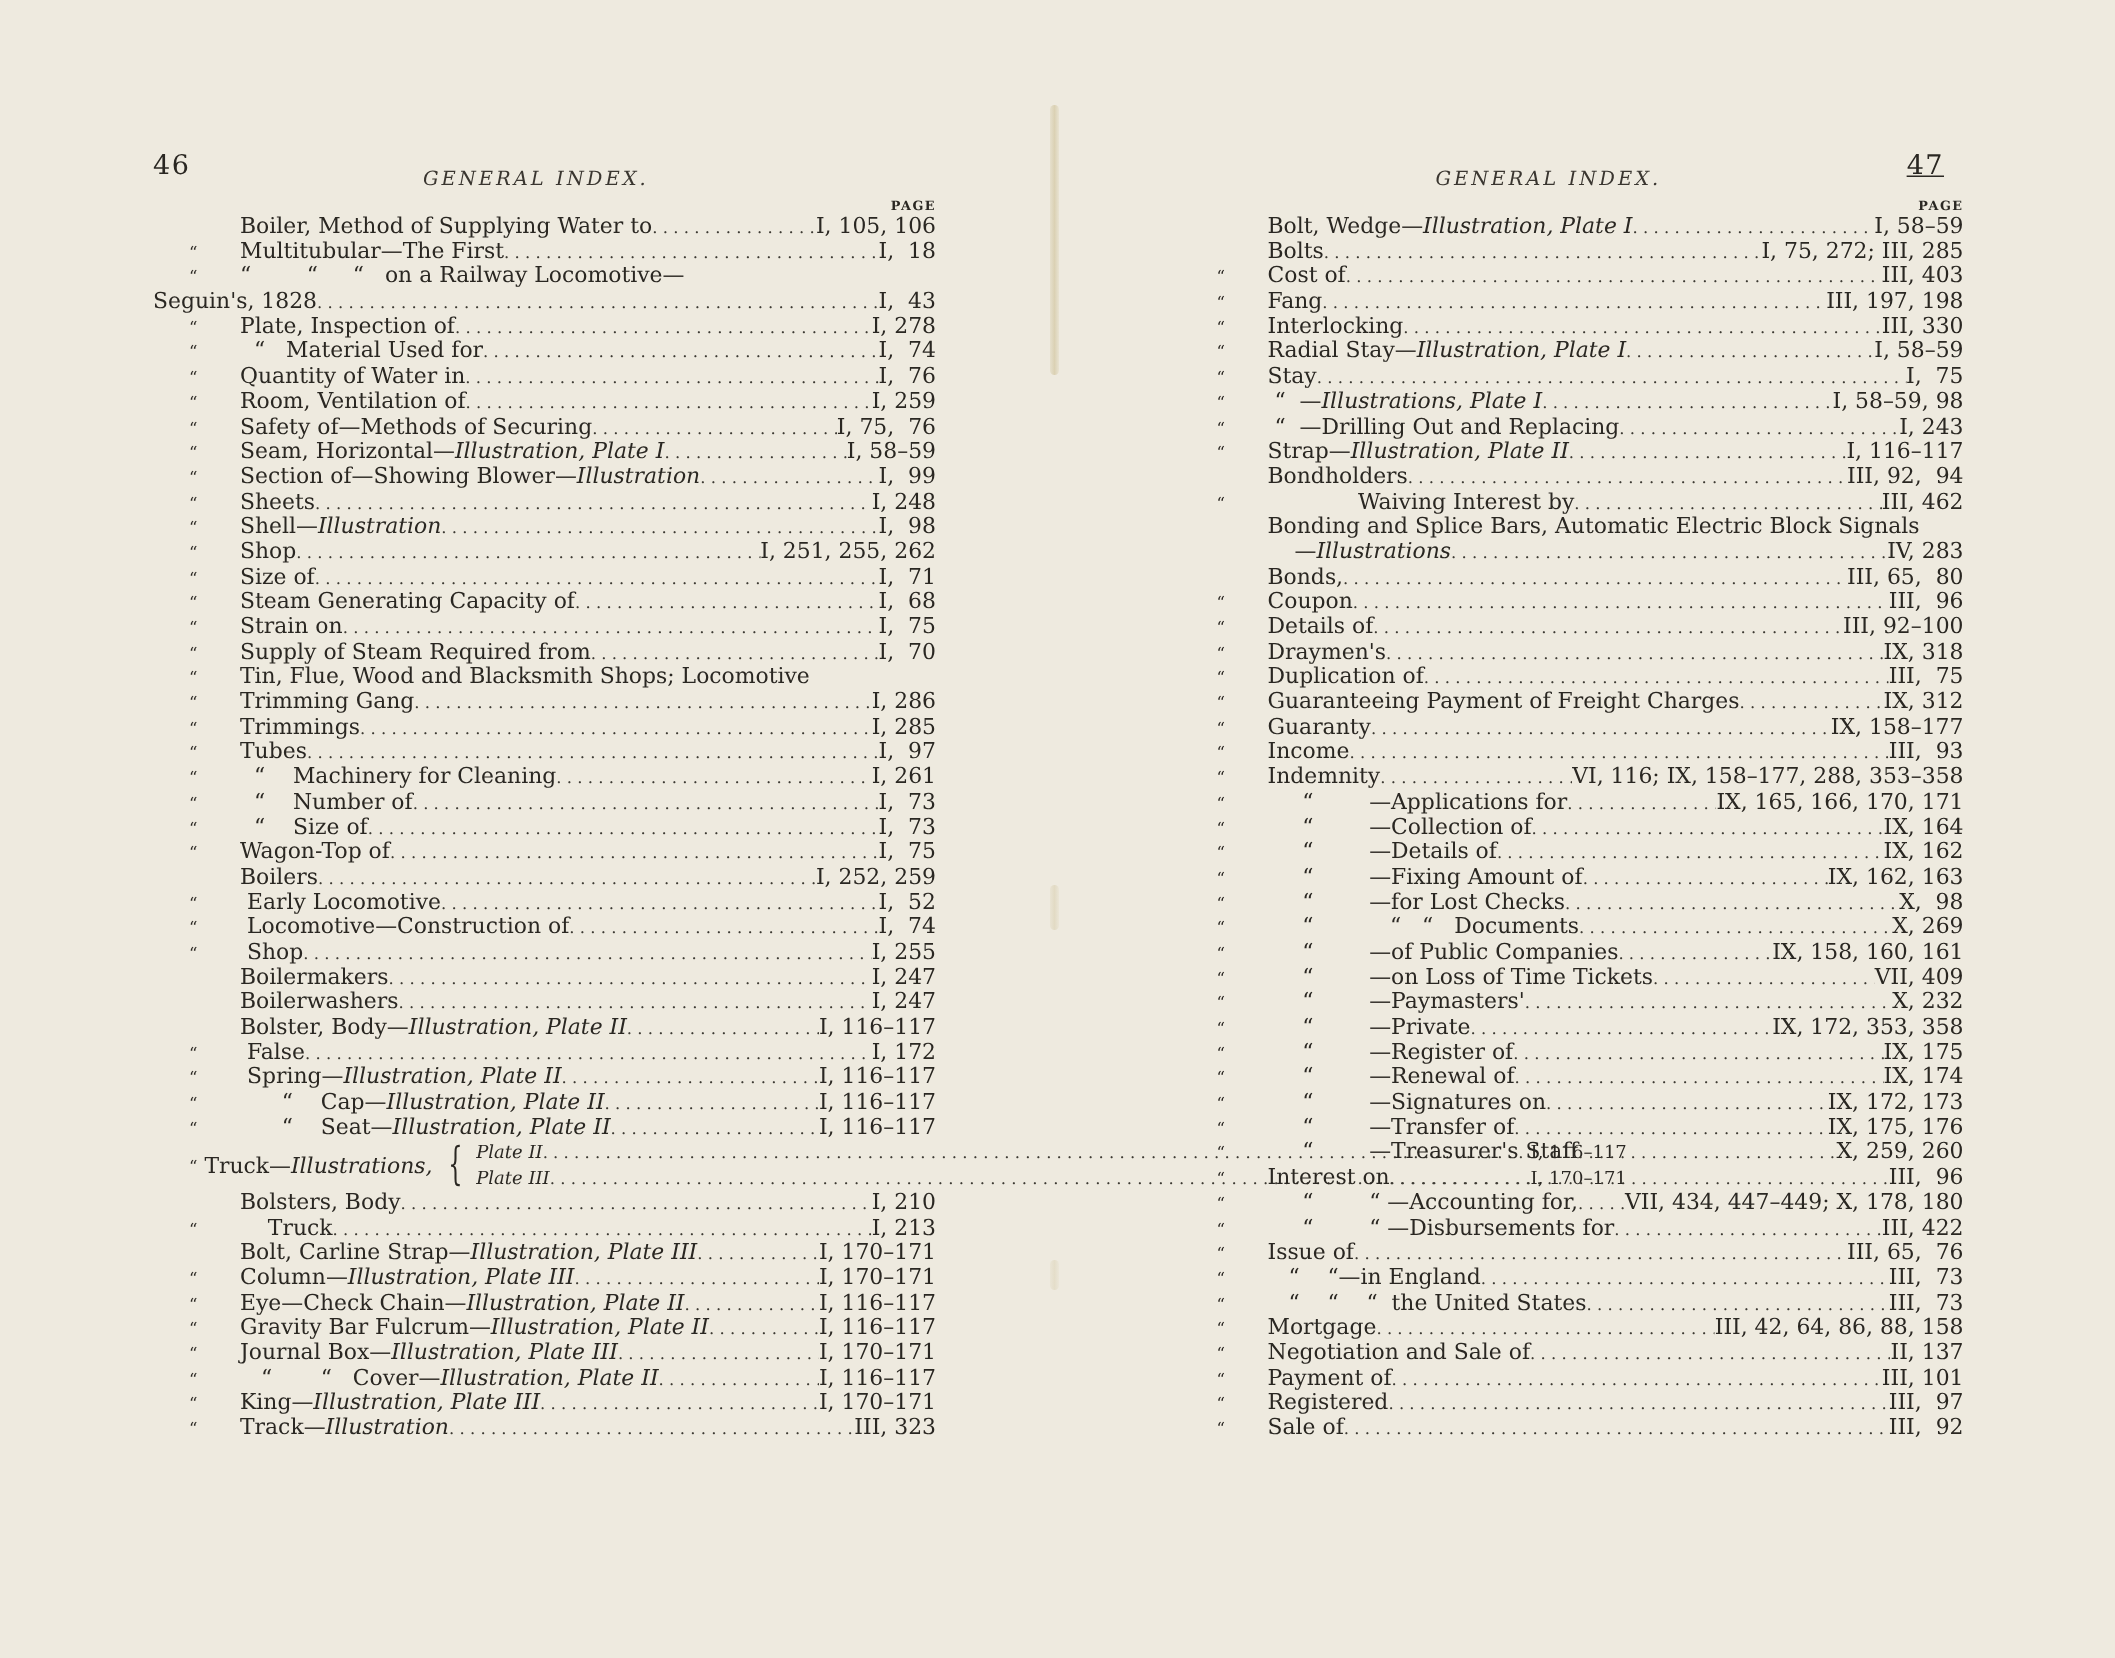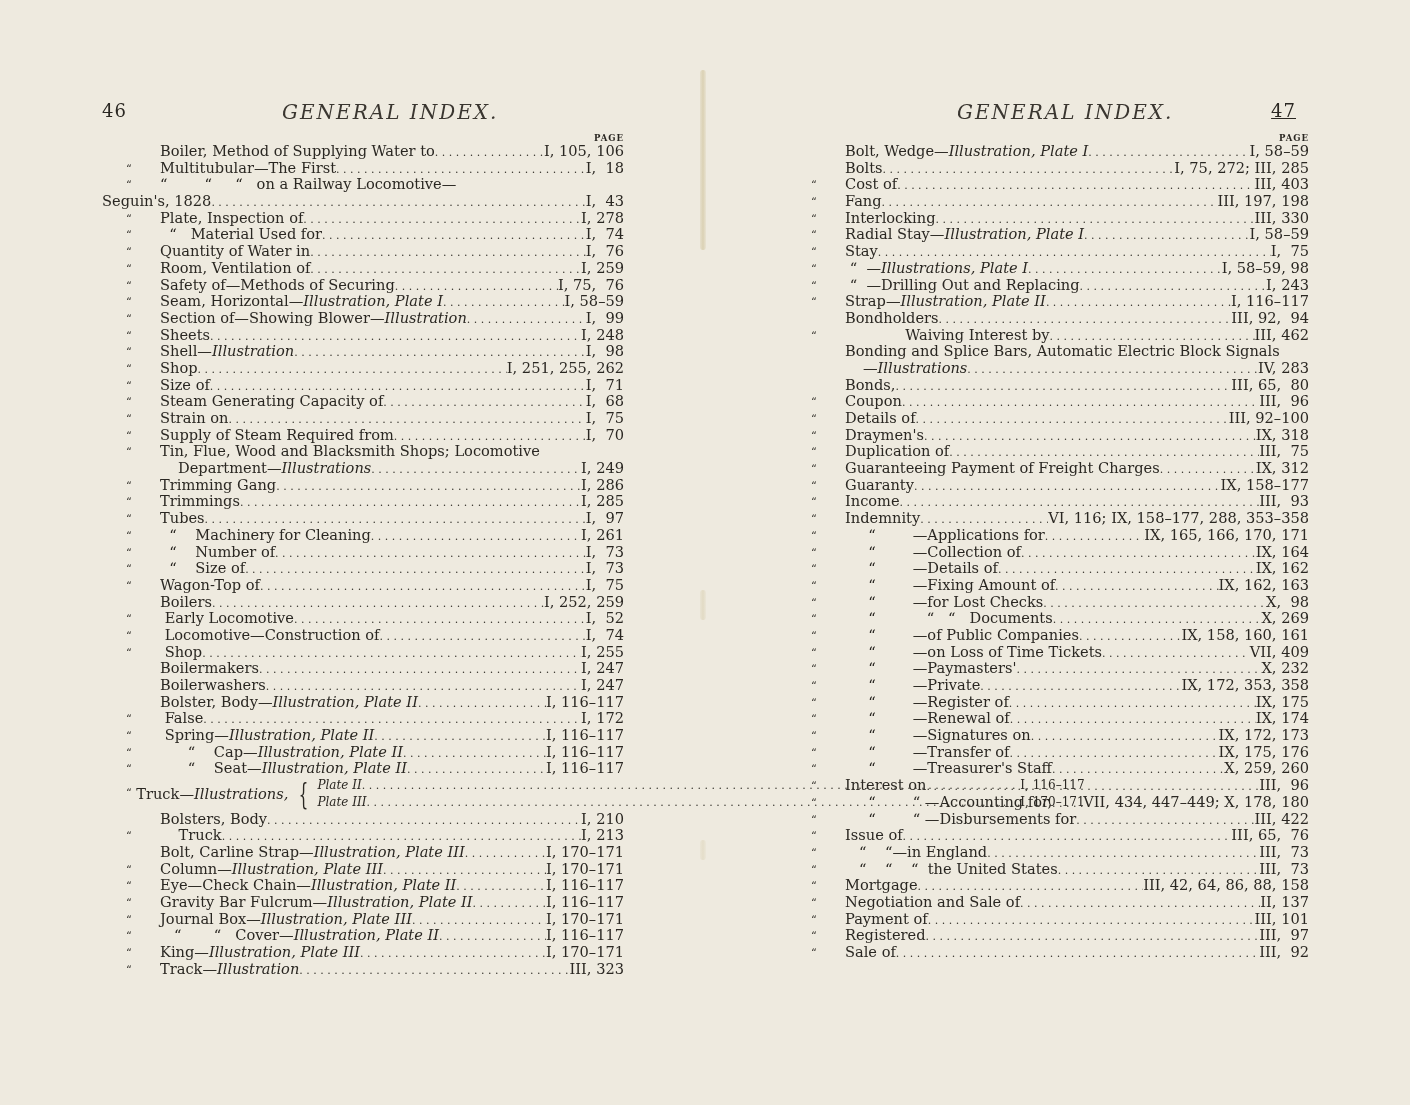--- a/index.html
+++ b/index.html
@@ -18,21 +18,21 @@
   }
   .gutter.g2 { top:590px; height:30px; opacity:.5; }
   .gutter.g3 { top:840px; height:20px; opacity:.4; }
   .page { position:absolute; top:98px; width:522px; }
   .page.left { left:102px; }
   .page.right { left:787px; }
   .header { position:relative; height:26px; font-size:17px; }
   .pnum { position:absolute; top:2px; font-size:18px; letter-spacing:1px; }
   .left .pnum { left:0; }
   .right .pnum { right:13px;text-decoration:underline; }
-  .running { position:absolute; top:2px; font-style:italic; letter-spacing:2px; font-size:20px; color:#3a3630; }
+  .running { position:absolute; top:14px; font-style:italic; letter-spacing:2px; font-size:13px; color:#3a3630; }
   .left .running { left:180px; }
   .right .running { left:170px; }
   .pagelabel { text-align:right; font-size:8.5px; font-weight:bold; letter-spacing:1px; margin-top:9px; height:10px; line-height:10px; }
   .entries { margin-top:0; }
   .row {
     display:flex; align-items:baseline; white-space:nowrap;
     font-size:14.6px; line-height:16.7px; height:16.7px;
   }
   .row .ditto { display:inline-block; width:58px; text-align:left; padding-left:24px; box-sizing:border-box; font-size:11px; flex:none; }
   .lead { flex:none; }
@@ -164,26 +164,20 @@
           <span class="ditto">“</span>
           <span class="lead" style="white-space:pre;"><span>Supply of Steam Required from</span></span>
           <span class="dots"></span>
           <span class="ref" style="white-space:pre;">I,  70</span>
         </div>
         <div class="row">
           <span class="ditto">“</span>
           <span class="lead" style="white-space:pre;"><span>Tin, Flue, Wood and Blacksmith Shops; Locomotive</span></span>
         </div>
         <div class="row">
-          <span class="ditto"></span>
-          <span class="lead" style="white-space:pre;padding-left:18px;"><span>Department—</span><i>Illustrations</i></span>
-          <span class="dots"></span>
-          <span class="ref" style="white-space:pre;">I, 249</span>
-        </div>
-        <div class="row">
           <span class="ditto">“</span>
           <span class="lead" style="white-space:pre;"><span>Trimming Gang</span></span>
           <span class="dots"></span>
           <span class="ref" style="white-space:pre;">I, 286</span>
         </div>
         <div class="row">
           <span class="ditto">“</span>
           <span class="lead" style="white-space:pre;"><span>Trimmings</span></span>
           <span class="dots"></span>
           <span class="ref" style="white-space:pre;">I, 285</span>

